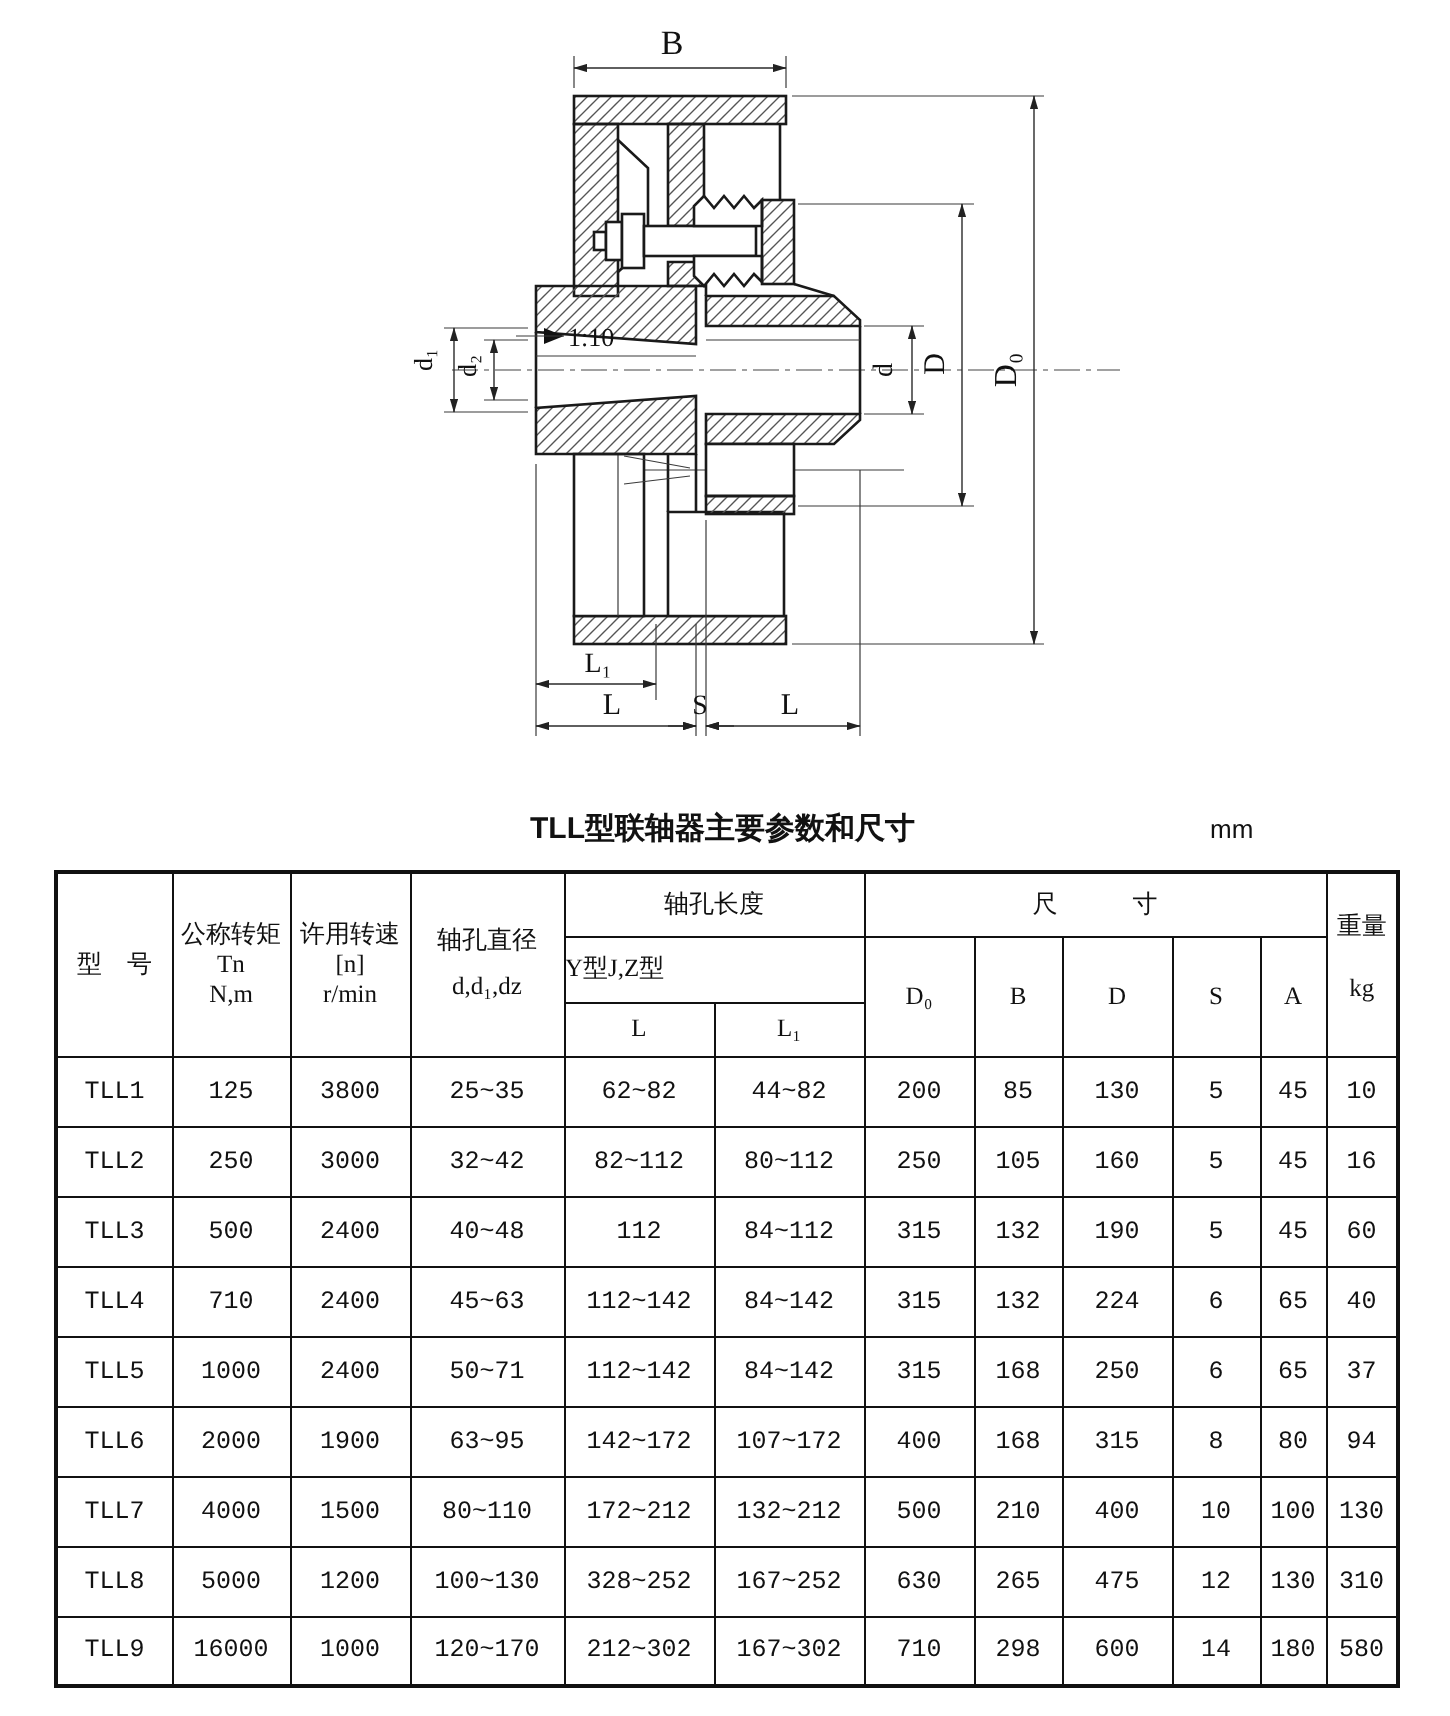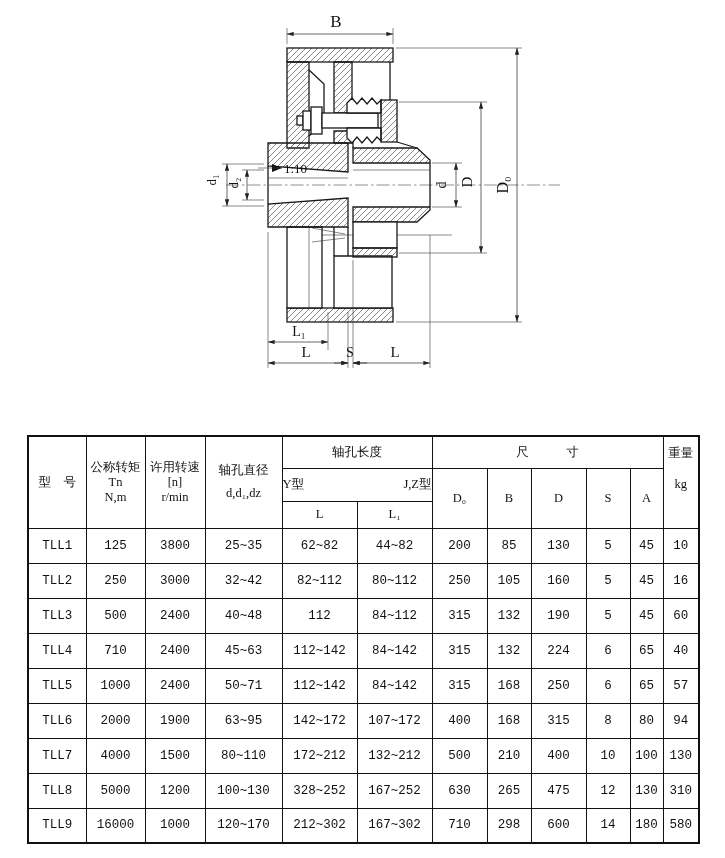--- a/index.html
+++ b/index.html
@@ -17,21 +17,21 @@
   .title-row .t{position:absolute;left:237px;top:0;font-family:"Liberation Sans","DejaVu Sans",sans-serif;
                 font-weight:bold;font-size:15px;white-space:nowrap;}
   .title-row .u{position:absolute;left:577px;top:2px;font-family:"Liberation Sans","DejaVu Sans",sans-serif;
                 font-size:13px;}
   table.ptable{position:absolute;left:27px;top:435px;width:671px;border-collapse:collapse;
                table-layout:fixed;border:2px solid #111;}
   .ptable th,.ptable td{border:1px solid #111;text-align:center;vertical-align:middle;
                font-weight:normal;font-size:12.5px;padding:0;overflow:hidden;white-space:nowrap;}
   .ptable thead tr.h1{height:32px;} .ptable thead tr.h2{height:33px;} .ptable thead tr.h3{height:27px;}
   .ptable tbody tr{height:35px;font-family:Liberation Mono, monospace;}
-  .types-cell{display:flex;justify-content:space-between;align-items:center;}
+  .types-cell{display:flex;justify-content:flex-start;align-items:center;}
   .stack div{line-height:15px;}
 </style>
 </head>
 <body>
 
 <div class="page">
 
   <svg width="725" height="402" viewBox="0 0 725 402">
     <defs>
       <pattern id="h" patternUnits="userSpaceOnUse" width="6" height="6">
@@ -111,20 +111,24 @@
     <text x="299" y="336" font-size="14" text-anchor="middle">L₁</text>
     <path class="dim" d="M268,363 H348"></path>
     <text x="306" y="357" font-size="15" text-anchor="middle">L</text>
     <path class="dime" d="M334,363 H348"></path>
     <path class="dime" d="M367,363 H353"></path>
     <text x="350" y="357" font-size="14" text-anchor="middle">S</text>
     <path class="dim" d="M353,363 H430"></path>
     <text x="395" y="357" font-size="15" text-anchor="middle">L</text>
   </svg>
 
+  <div class="title-row">
+    <span class="t">TLL型联轴器主要参数和尺寸</span>
+    <span class="u">mm</span>
+  </div>
 
   <table class="ptable">
     <colgroup>
       <col style="width:58px">
         <col style="width:59px">
         <col style="width:60px">
         <col style="width:77px">
       <col style="width:75px">
         <col style="width:75px">
         <col style="width:55px">
@@ -147,21 +151,21 @@
           <div>[n]</div>
           <div>r/min</div>
         </th>
         <th rowspan="3" class="stack">
           <div>轴孔直径</div>
           <div style="height:8px"></div>
           <div>d,d₁,dz</div>
         </th>
         <th colspan="2">轴孔长度</th>
         <th colspan="5">尺　　　寸</th>
-        <th rowspan="3" class="stack" style="vertical-align:top;padding-top:9px;margin-left:48px;">
+        <th rowspan="3" class="stack" style="vertical-align:top;padding-top:19px;margin-left:48px;">
           <div>重量</div>
           <div style="height:16px"></div>
           <div>kg</div>
         </th>
       </tr>
       <tr class="h2">
         <th colspan="2">
           <div class="types-cell">
             <span>Y型</span>
             <span>J,Z型</span>
@@ -240,21 +244,21 @@
           <td>1000</td>
           <td>2400</td>
           <td>50~71</td>
           <td>112~142</td>
           <td>84~142</td>
           <td>315</td>
           <td>168</td>
           <td>250</td>
           <td>6</td>
           <td>65</td>
-          <td>57</td>
+          <td>37</td>
         </tr>
         <tr>
           <td>TLL6</td>
           <td>2000</td>
           <td>1900</td>
           <td>63~95</td>
           <td>142~172</td>
           <td>107~172</td>
           <td>400</td>
           <td>168</td>

